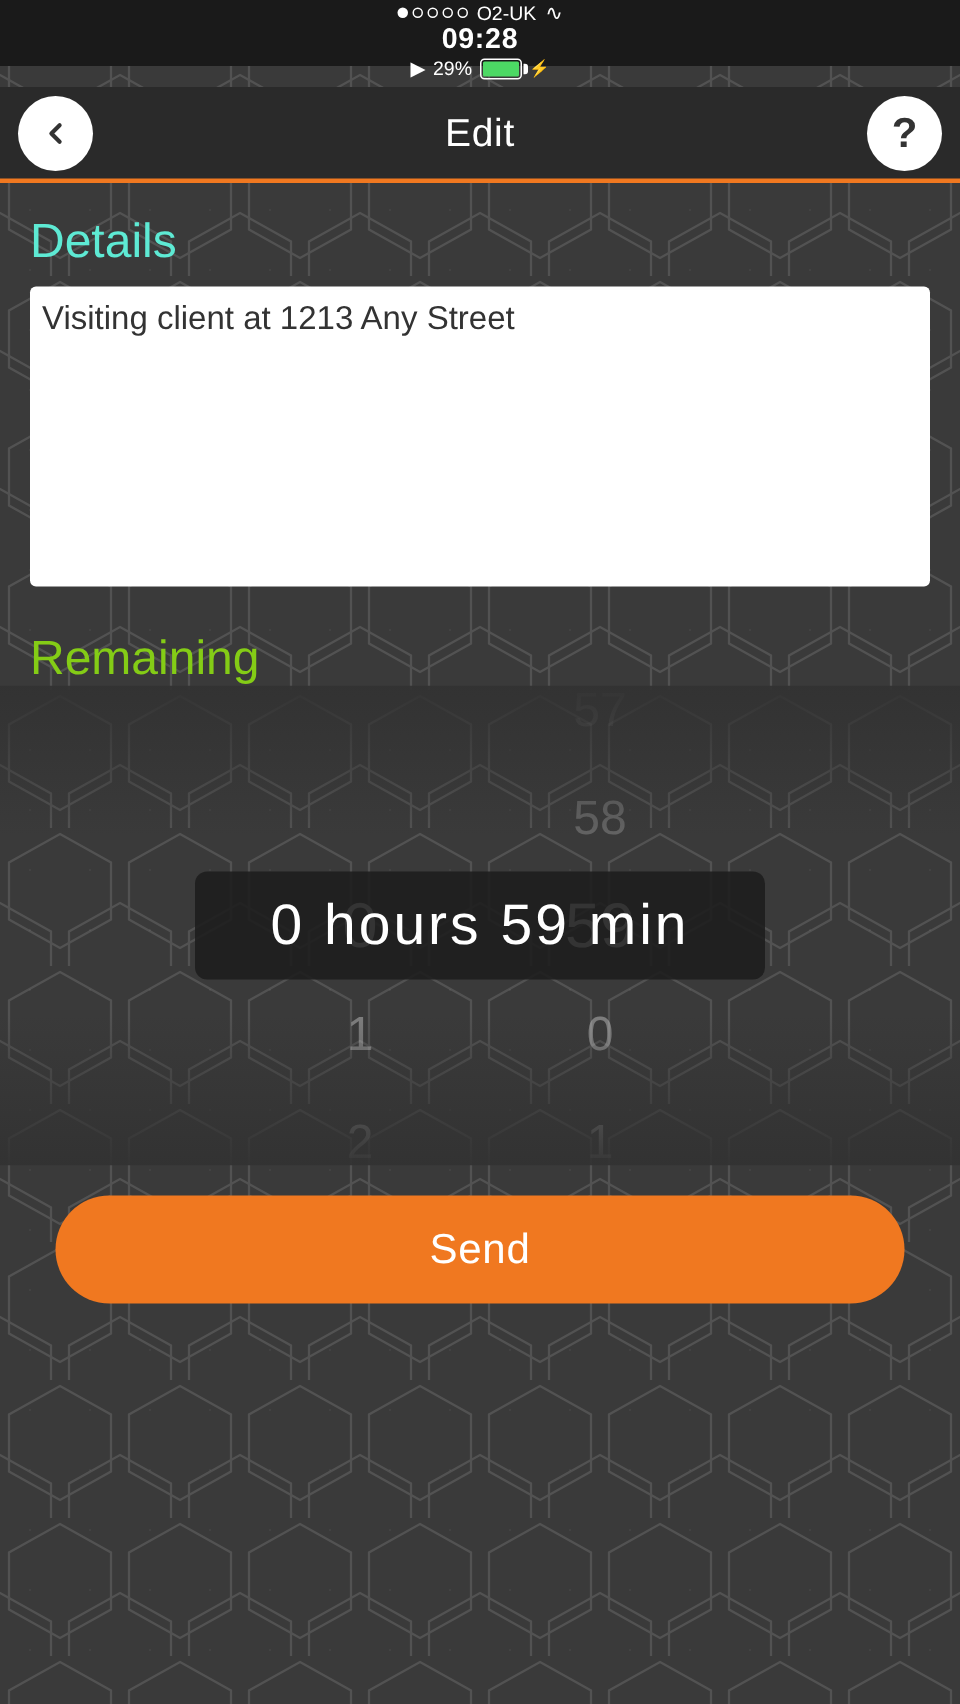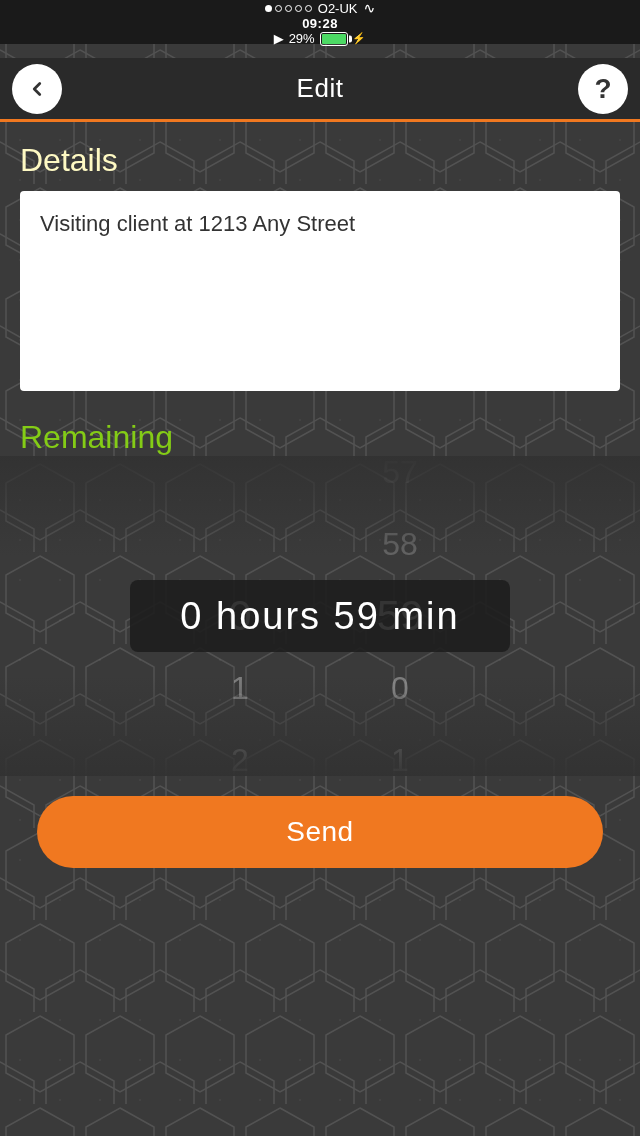--- a/index.html
+++ b/index.html
@@ -77,21 +77,21 @@
     .dot.empty {
       background: transparent;
       border: 1.5px solid white;
     }
 
     .wifi-icon {
       font-size: 14px;
     }
 
     .status-center {
-      font-size: 13px;
+      font-size: 19px;
       font-weight: 600;
       letter-spacing: 0.5px;
     }
 
     .status-right {
       display: flex;
       align-items: center;
       gap: 5px;
       font-size: 13px;
     }
@@ -193,34 +193,34 @@
     }
 
     
     .content {
       position: relative;
       z-index: 5;
       padding: 20px 20px 0;
     }
 
     .section-label {
-      color: #fef9c3;
+      color: #5eead4;
       font-size: 32px;
       font-weight: 300;
       margin-bottom: 12px;
     }
 
     
     .details-textarea {
       width: 100%;
       height: 200px;
       background: white;
       border: none;
       border-radius: 4px;
-      padding: 20px;
+      padding: 8px;
       font-size: 22px;
       color: #333;
       resize: none;
       outline: none;
       font-family: inherit;
     }
 
     
     .remaining-label {
       color: #84cc16;

